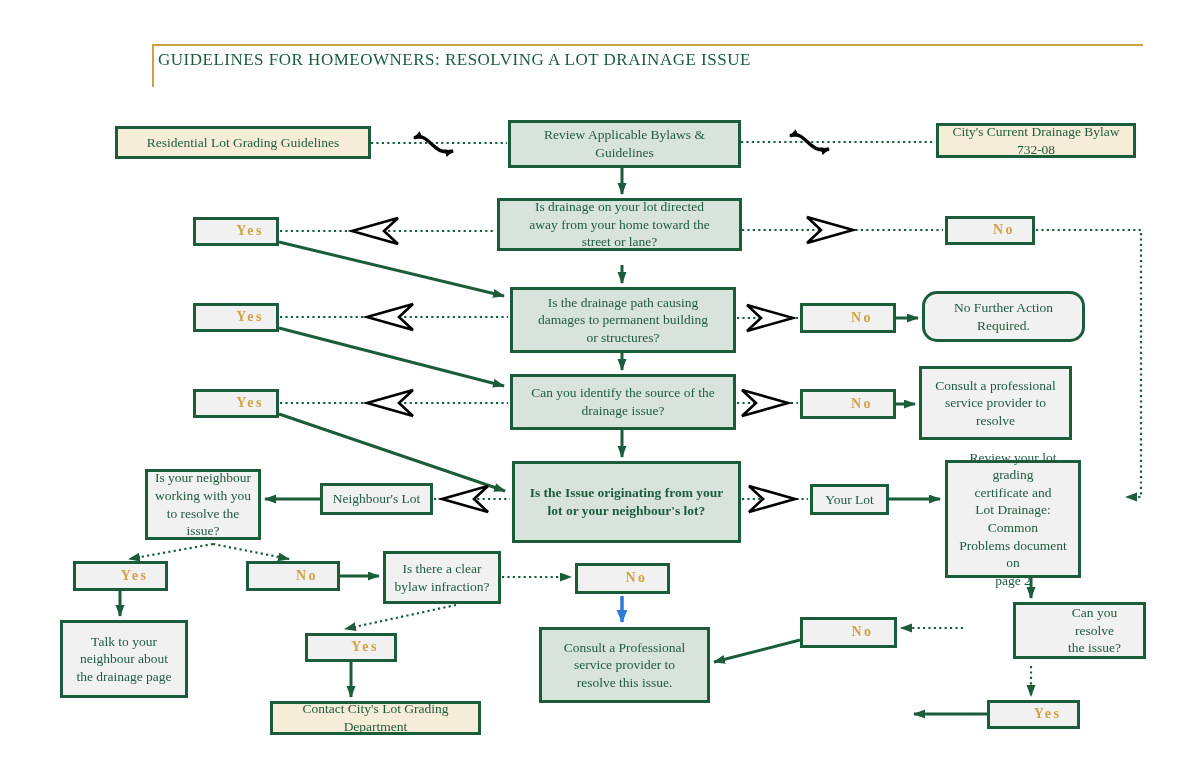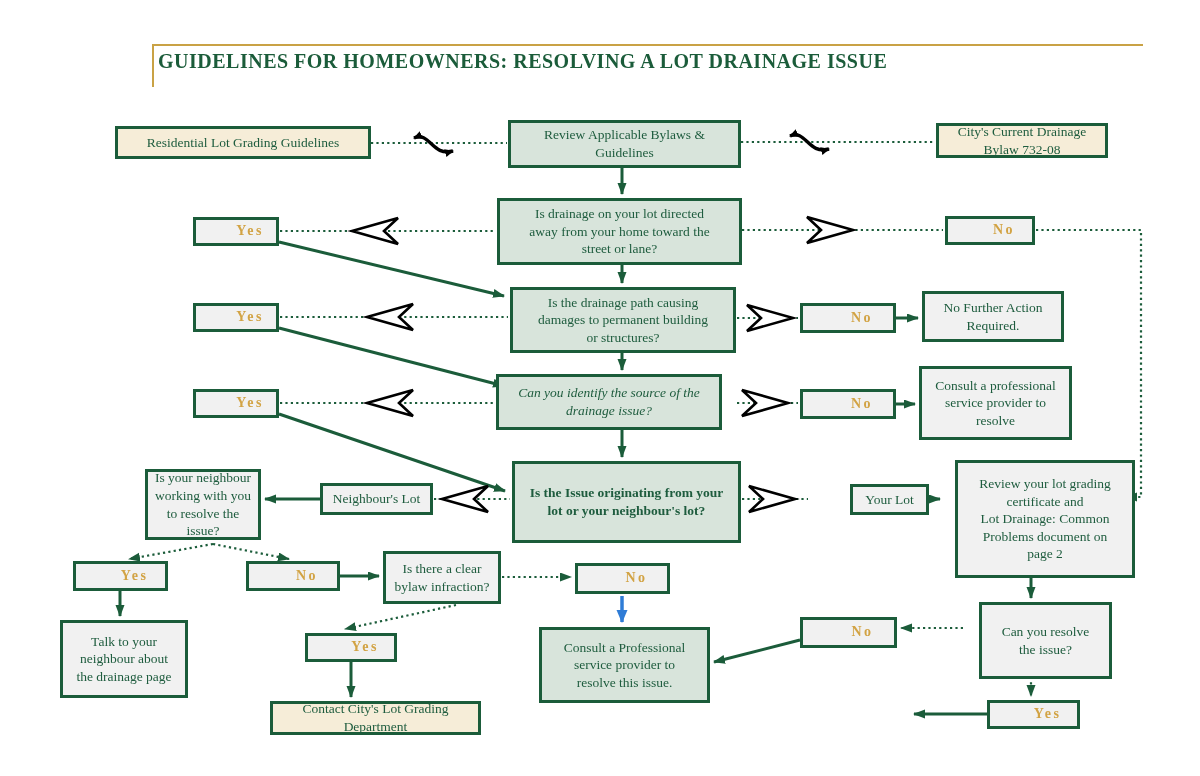--- a/index.html
+++ b/index.html
@@ -1,20 +1,20 @@
 <!DOCTYPE html>
 <html><head>
 <meta charset="utf-8">
 <style>
   html,body{margin:0;padding:0;background:#ffffff;}
   #canvas{position:relative;width:1200px;height:776px;background:#ffffff;overflow:hidden;
           font-family:"Liberation Serif",serif;}
   .rule{position:absolute;background:#C9A245;}
   #title{position:absolute;left:158px;top:50px;width:990px;color:#1B5C3A;
-         font-weight:bold;font-size:20px;letter-spacing:0.5px;white-space:nowrap;}
+         font-weight:normal;font-size:17px;letter-spacing:0.5px;white-space:nowrap;}
   .box{position:absolute;box-sizing:border-box;border:3px solid #1B5C3A;
        display:flex;align-items:center;justify-content:center;text-align:center;
        color:#1E5C3E;font-size:13.5px;line-height:1.3;white-space:pre-line;
        padding:1px 6px;z-index:2;}
   .green{background:#D8E4DB;}
   .gray{background:#F1F1F1;}
   .cream{background:#F6EDD8;}
   .answer{color:#D2A344;font-weight:bold;letter-spacing:2.5px;font-size:14px;padding-left:34px;}
   svg#wires{position:absolute;left:0;top:0;z-index:1;}
 </style>
@@ -95,52 +95,52 @@
 
     <g stroke="#000000" stroke-width="3.4" fill="none">
       <path d="M414,138 C430,131 432,157 453,151" marker-start="url(#mk)" marker-end="url(#mk)"></path>
       <path d="M790,136 C806,129 808,155 829,149" marker-start="url(#mk)" marker-end="url(#mk)"></path>
     </g>
   </svg>
 
   <div class="box cream" style="left:115px;top:126px;width:256px;height:33px;">Residential Lot Grading Guidelines</div>
   <div class="box green" style="left:508px;top:120px;width:233px;height:48px;">Review Applicable Bylaws &amp;
 Guidelines</div>
-  <div class="box cream" style="left:936px;top:123px;width:172px;height:35px;">City's Current Drainage Bylaw 732-08</div>
+  <div class="box cream" style="left:936px;top:123px;width:200px;height:35px;">City's Current Drainage Bylaw 732-08</div>
 
-  <div class="box green" style="left:497px;top:198px;width:245px;height:67px;">Is drainage on your lot directed
+  <div class="box green" style="left:497px;top:198px;width:245px;height:53px;">Is drainage on your lot directed
 away from your home toward the
 street or lane?</div>
   <div class="box gray answer" style="left:193px;top:217px;width:86px;height:29px;">Yes</div>
   <div class="box gray answer" style="left:945px;top:216px;width:90px;height:29px;">No</div>
 
   <div class="box green" style="left:510px;top:287px;width:226px;height:66px;">Is the drainage path causing
 damages to permanent building
 or structures?</div>
   <div class="box gray answer" style="left:193px;top:303px;width:86px;height:29px;">Yes</div>
   <div class="box gray answer" style="left:800px;top:303px;width:96px;height:30px;">No</div>
-  <div class="box gray" style="left:922px;top:291px;width:142px;height:51px;">No Further Action
+  <div class="box gray" style="left:922px;top:291px;width:163px;height:51px;border-radius:15px;">No Further Action
 Required.</div>
 
-  <div class="box green" style="left:496px;top:374px;width:226px;height:56px;font-style:italic;">Can you identify the source of the
+  <div class="box green" style="left:510px;top:374px;width:226px;height:56px;">Can you identify the source of the
 drainage issue?</div>
   <div class="box gray answer" style="left:193px;top:389px;width:86px;height:29px;">Yes</div>
   <div class="box gray answer" style="left:800px;top:389px;width:96px;height:30px;">No</div>
   <div class="box gray" style="left:919px;top:366px;width:153px;height:74px;">Consult a professional
 service provider to
 resolve</div>
 
   <div class="box gray" style="left:145px;top:469px;width:116px;height:71px;">Is your neighbour
 working with you
 to resolve the issue?</div>
   <div class="box gray" style="left:320px;top:483px;width:113px;height:32px;">Neighbour's Lot</div>
   <div class="box green" style="left:512px;top:461px;width:229px;height:82px;font-weight:bold;">Is the Issue originating from your
 lot or your neighbour's lot?</div>
-  <div class="box gray" style="left:810px;top:484px;width:79px;height:31px;margin-left:40px;">Your Lot</div>
-  <div class="box gray" style="left:945px;top:460px;width:180px;height:118px;margin-left:10px;">Review your lot grading
+  <div class="box gray" style="left:810px;top:484px;width:79px;height:31px;">Your Lot</div>
+  <div class="box gray" style="left:945px;top:460px;width:136px;height:118px;">Review your lot grading
 certificate and
 Lot Drainage: Common
 Problems document on
 page 2</div>
 
   <div class="box gray answer" style="left:73px;top:561px;width:95px;height:30px;">Yes</div>
   <div class="box gray answer" style="left:246px;top:561px;width:94px;height:30px;">No</div>
   <div class="box gray" style="left:383px;top:551px;width:118px;height:53px;">Is there a clear
 bylaw infraction?</div>
   <div class="box gray answer" style="left:575px;top:563px;width:95px;height:31px;">No</div>
@@ -148,17 +148,17 @@
   <div class="box gray" style="left:60px;top:620px;width:128px;height:78px;">Talk to your
 neighbour about
 the drainage page</div>
   <div class="box gray answer" style="left:305px;top:633px;width:92px;height:29px;">Yes</div>
   <div class="box cream" style="left:270px;top:701px;width:211px;height:34px;">Contact City's Lot Grading Department</div>
 
   <div class="box green" style="left:539px;top:627px;width:171px;height:76px;">Consult a Professional
 service provider to
 resolve this issue.</div>
   <div class="box gray answer" style="left:800px;top:617px;width:97px;height:31px;">No</div>
-  <div class="box gray" style="left:979px;top:602px;width:133px;height:77px;">Can you resolve
+  <div class="box gray" style="left:1013px;top:602px;width:133px;height:57px;padding-left:36px;">Can you resolve
 the issue?</div>
   <div class="box gray answer" style="left:987px;top:700px;width:93px;height:29px;">Yes</div>
 
 </div>
 
 </body></html>

